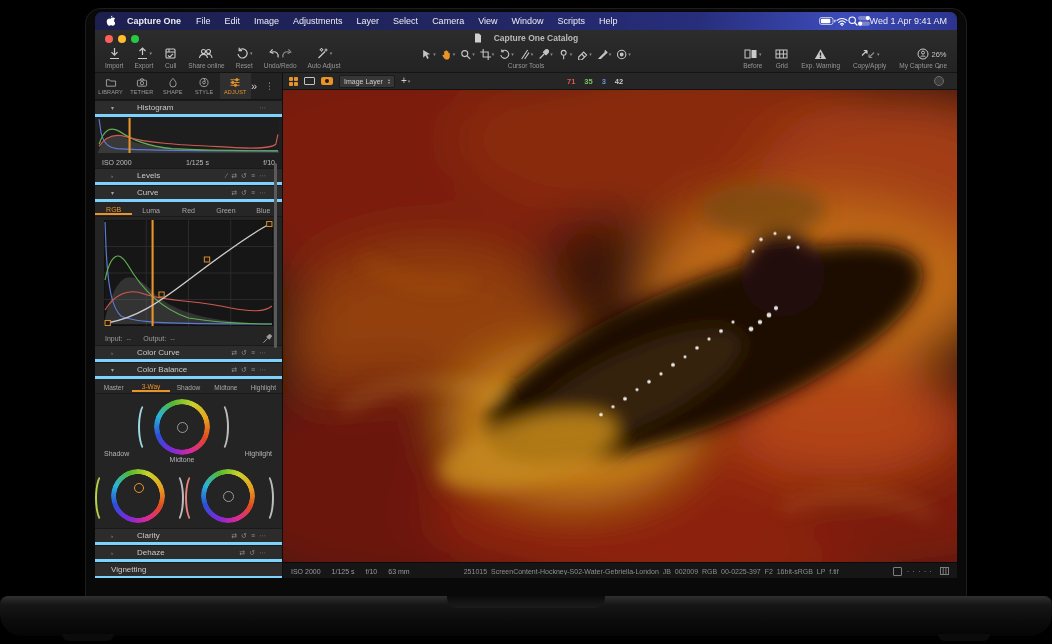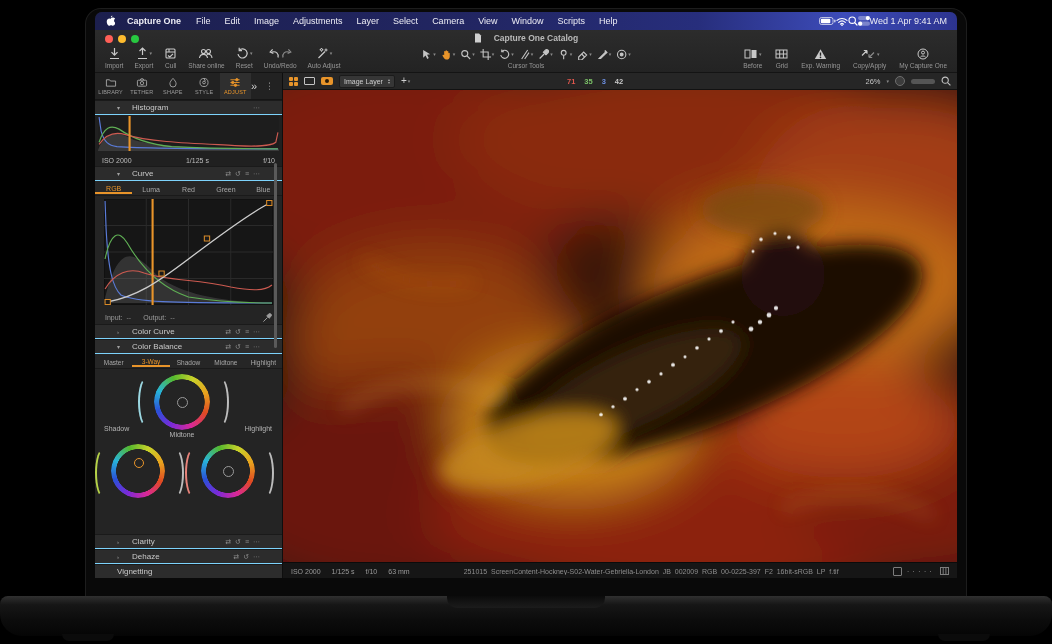--- a/index.html
+++ b/index.html
@@ -40,21 +40,21 @@
   .main{display:flex;height:506px;}
   
   .leftpanel{position:relative;width:188px;background:#242424;border-right:1px solid #0e0e0e;box-sizing:border-box;display:flex;flex-direction:column;overflow:hidden;}
   .tabstrip{height:26px;display:flex;align-items:stretch;background:#222;border-bottom:1px solid #151515;flex:none;}
   .ttab{width:33px;display:flex;flex-direction:column;align-items:center;justify-content:center;gap:1px;}
   .ttab span{font-size:5.5px;color:#9b9b9b;letter-spacing:.2px;}
   .ttab.active{background:#2f2f2f;}
   .ttab.active span{color:#e8942a;}
   .tstrip-extra{margin-left:auto;display:flex;align-items:center;gap:8px;padding-right:8px;color:#c7c7c7;}
   .tchev{font-size:11px;color:#cfcfcf}.tdots{font-size:9px;color:#9a9a9a}
-  .phead{height:13px;display:flex;align-items:center;padding:0 22px;gap:9px;background:#2c2c2c;border-top:1px solid #1a1a1a;border-bottom:1px solid #7dd3fc;flex:none;}
+  .phead{height:13px;display:flex;align-items:center;padding:0 16px;gap:20px;background:#2c2c2c;border-top:1px solid #1a1a1a;border-bottom:3px solid #7dd3fc;flex:none;}
   .pchev{font-size:6px;color:#a0a0a0;width:6px;}
   .ptitle{font-size:8px;color:#c9c9c9;}
   .picons{margin-left:auto;display:flex;gap:4px;font-size:7px;color:#8d8d8d;line-height:7px;}
   .picons span{display:block}
   .histwrap{flex:none;background:#202020;padding:1px 3px 0;}
   .exifrow{flex:none;height:11px;display:flex;justify-content:space-between;align-items:center;padding:0 7px;font-size:7px;color:#bdbdbd;background:#202020;}
   .subtabs{flex:none;height:14px;display:flex;align-items:center;background:#262626;border-bottom:1px solid #1a1a1a;}
   .subtab{flex:1;text-align:center;font-size:7px;color:#a8a8a8;padding-top:2px;}
   .subtab.active{color:#e8942a;border-bottom:2px solid #e8942a;}
   .curvewrap{flex:none;padding:3px 9px 2px;background:#242424;}
@@ -73,21 +73,21 @@
   .vbar{position:relative;height:16px;background:#262626;border-bottom:1px solid #121212;display:flex;align-items:center;gap:6px;padding:0 6px;flex:none;}
   .grid2{display:grid;grid-template-columns:4px 4px;grid-gap:1px;}
   .grid2 i{width:4px;height:4px;background:#e8942a;border-radius:1px;}
   .recticon{width:11px;height:8px;border:1px solid #c4c4c4;border-radius:1px;box-sizing:border-box;}
   .prooficon{width:12px;height:8px;background:#e8942a;border-radius:2px;display:flex;align-items:center;justify-content:center;}
   .prooficon i{width:4px;height:4px;background:#2a1a08;border-radius:50%;}
   .layerdd{height:11px;background:#363636;border:1px solid #1b1b1b;border-radius:2px;display:flex;align-items:center;gap:5px;padding:0 4px;font-size:7px;color:#cfcfcf;}
   .ddarr{display:flex;flex-direction:column;font-size:4px;line-height:3.5px;color:#aaa;}
   .plusbtn{display:flex;align-items:center;gap:1px;color:#cfcfcf;font-size:10px;line-height:10px;}
   .readout{position:absolute;left:284px;top:0;height:16px;display:flex;align-items:center;gap:9px;font-size:7.5px;font-weight:bold;}
-  .vbar-right{margin-left:auto;display:flex;align-items:center;gap:6px;font-size:7.5px;color:#c4c4c4;}
+  .vbar-right{margin-left:auto;display:flex;align-items:center;gap:6px;font-size:7.5px;color:#c4c4c4;flex-direction:column;}
   .circicon{width:8px;height:8px;border-radius:50%;background:#3c3c3c;border:1px solid #6e6e6e;}
   .pill{width:24px;height:5px;border-radius:3px;background:#555;}
   .canvas{position:relative;flex:1;overflow:hidden;background:#30100a;}
   .canvas svg{position:absolute;left:0;top:0;width:100%;height:100%;}
   .vstatus{height:16px;background:#161616;border-top:1px solid #0b0b0b;display:flex;align-items:center;padding:0 8px;font-size:7px;color:#9a9a9a;flex:none;}
   .exifg{display:flex;gap:11px;white-space:nowrap;}
   .fname{flex:1;text-align:center;color:#8e8e8e;white-space:nowrap;overflow:hidden;margin:0 12px;}
   .vst-icons{display:flex;align-items:center;gap:5px;color:#7d7d7d;}
   .sqicon{width:7px;height:7px;border:1px solid #7d7d7d;border-radius:1px;}
   .dots5{letter-spacing:3px;font-size:8px;}
@@ -451,20 +451,31 @@
               <path d="M30 0 V32" stroke="#e8942a" stroke-width="2"></path>
             </svg>
           </div>
           <div class="exifrow">
             <span>ISO 2000</span>
             <span>1/125 s</span>
             <span>f/10</span>
           </div>
 
 
+          <div class="phead">
+            <span class="pchev">›</span>
+            <span class="ptitle">Levels</span>
+            <span class="picons">
+              <span>∕</span>
+              <span>⇄</span>
+              <span>↺</span>
+              <span>≡</span>
+              <span>⋯</span>
+            </span>
+          </div>
 
           <div class="phead">
             <span class="pchev">▾</span>
             <span class="ptitle">Curve</span>
             <span class="picons">
               <span>⇄</span>
               <span>↺</span>
               <span>≡</span>
               <span>⋯</span>
             </span>

